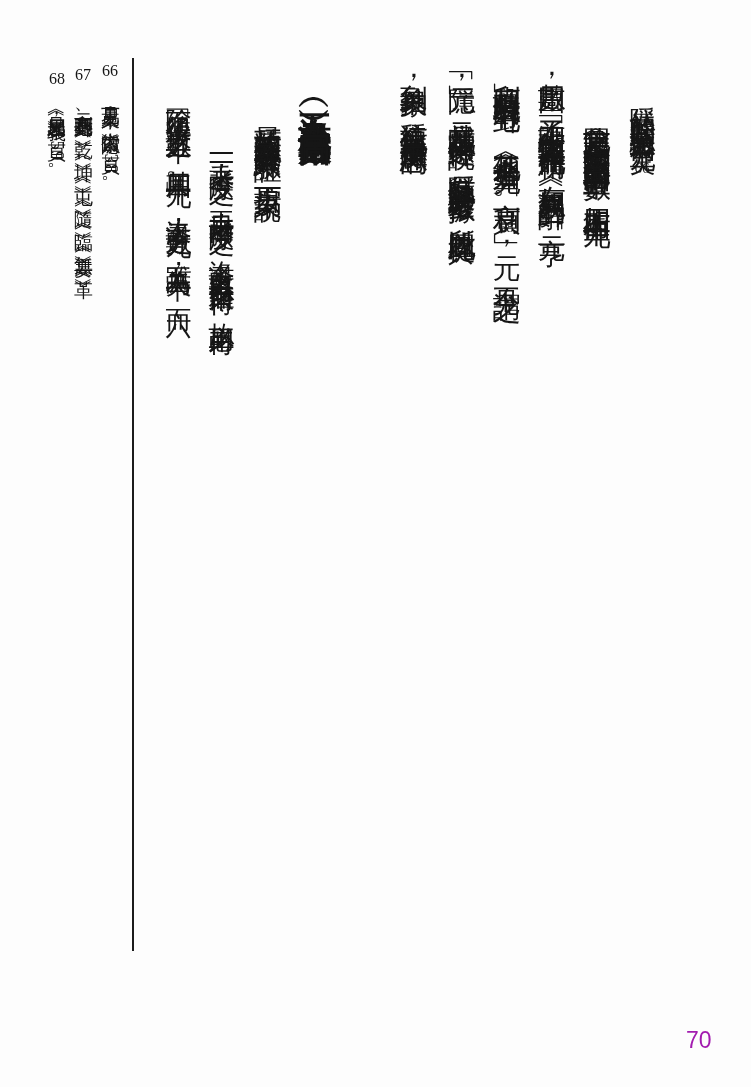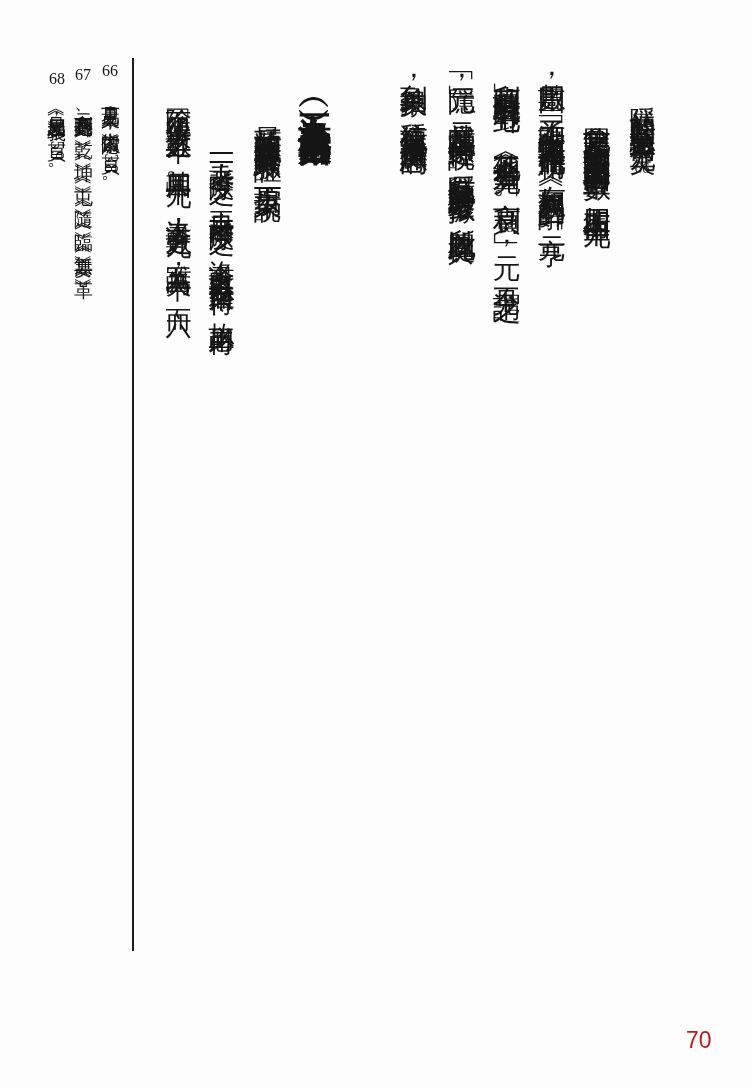--- a/index.html
+++ b/index.html
@@ -55,21 +55,21 @@
     height: 893px;
     background: #1c1c1c;
   }
 
   .page-number {
     position: absolute;
     left: 686px;
     top: 1027px;
     font-size: 23px;
     font-family: "Liberation Sans", "DejaVu Sans", sans-serif;
-    color: #b91c1c;
+    color: #a21caf;
   }
 </style>
 </head>
 <body>
 
 <div class="page">
 
   <div class="vcol quote-text" style="left:628px; top:86px;">
     <span>隱然於其間則其總數目為四十九矣。</span><span class="fnref">66</span>
   </div>

